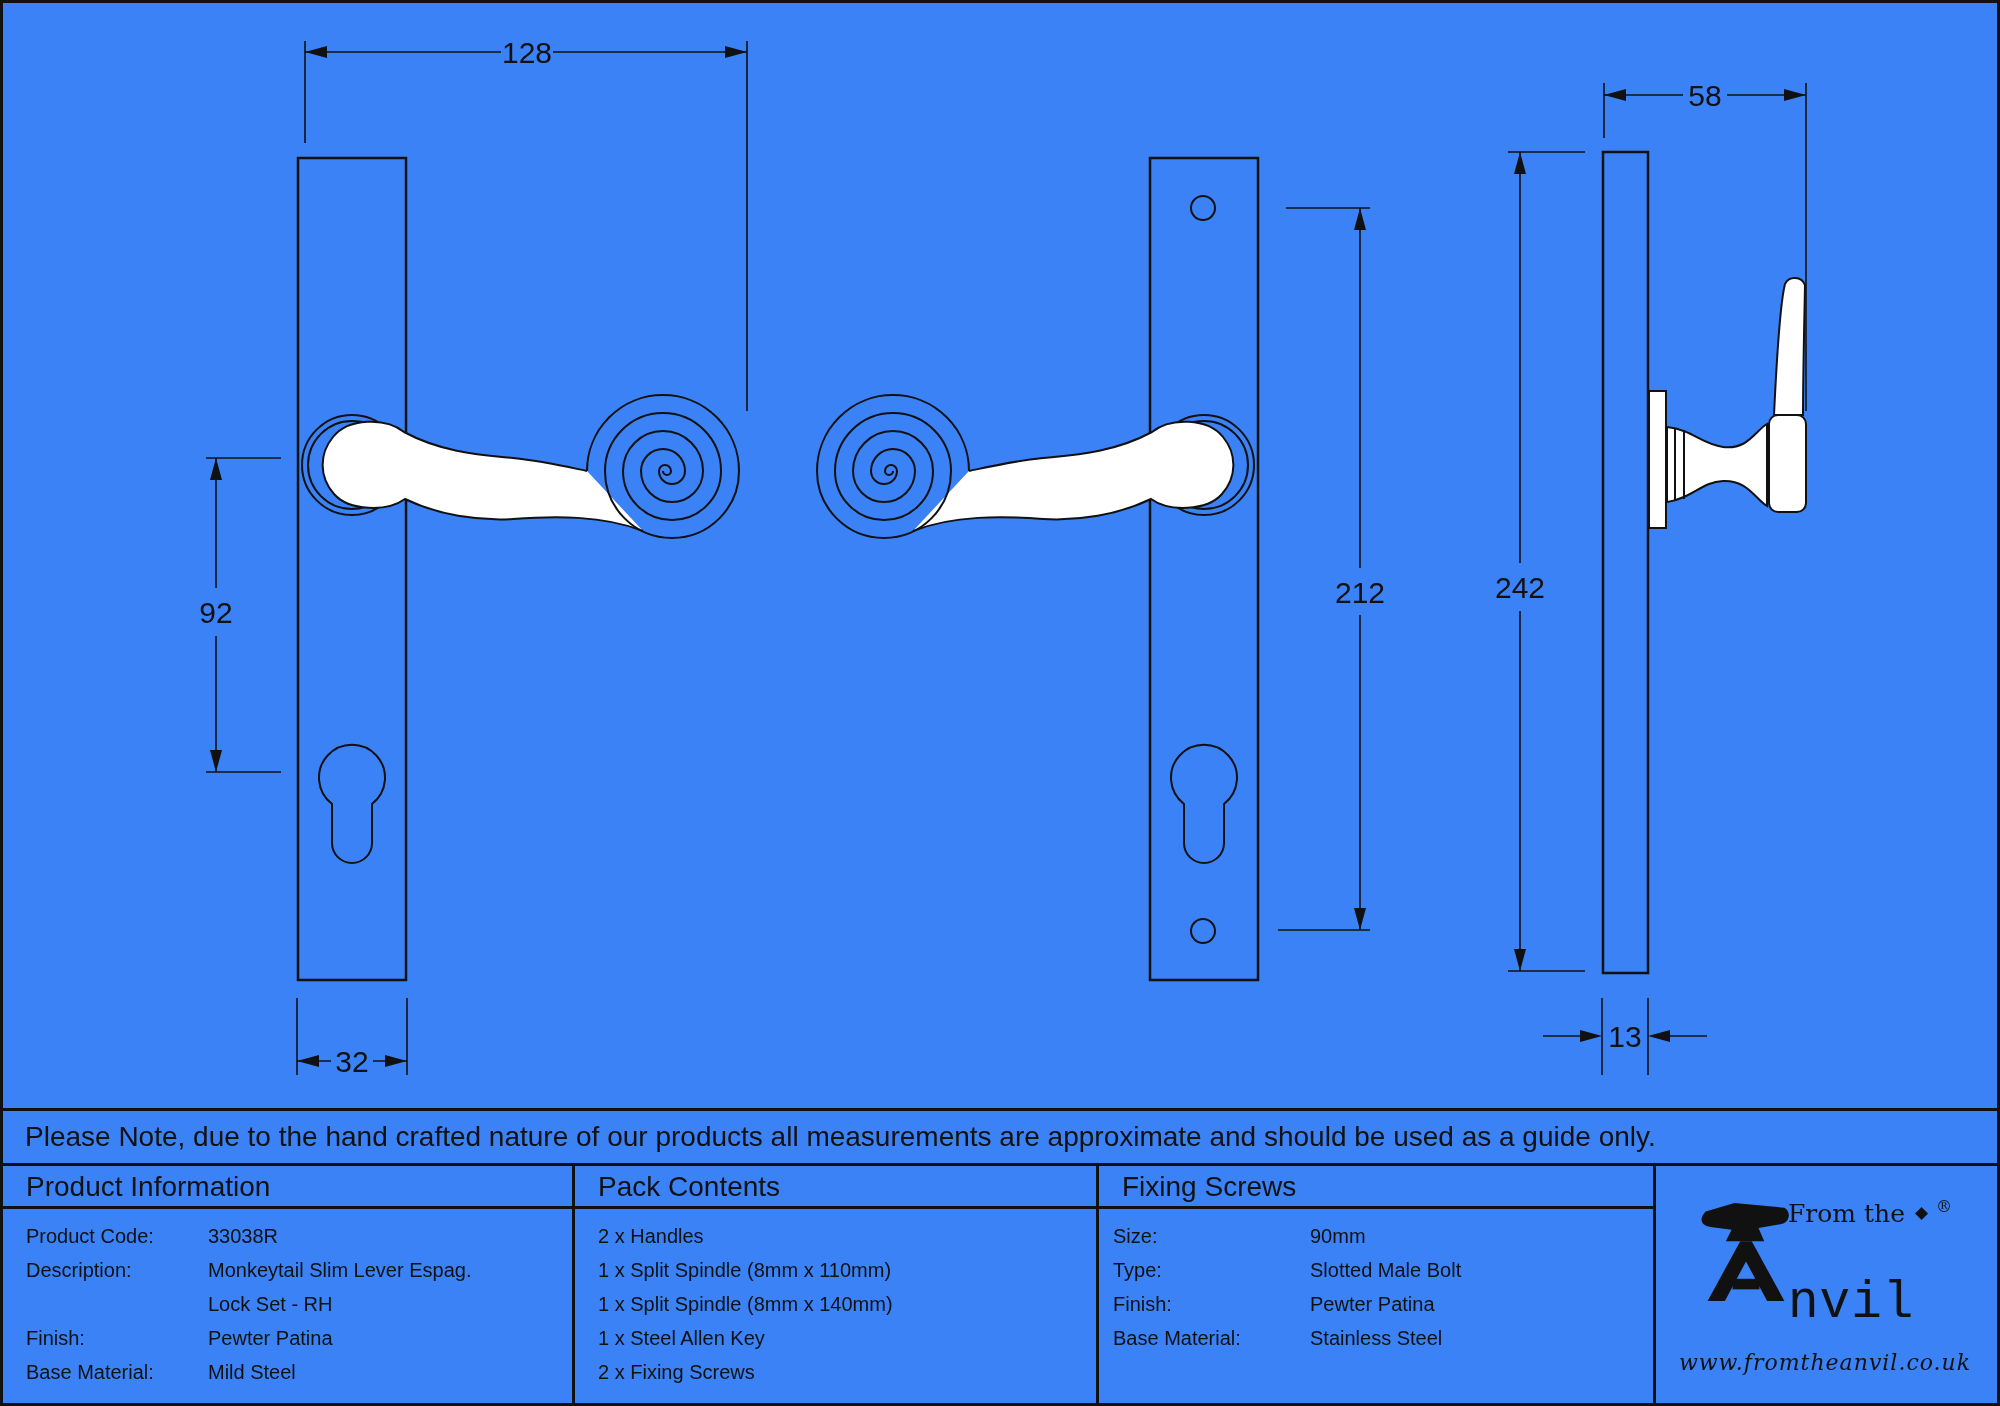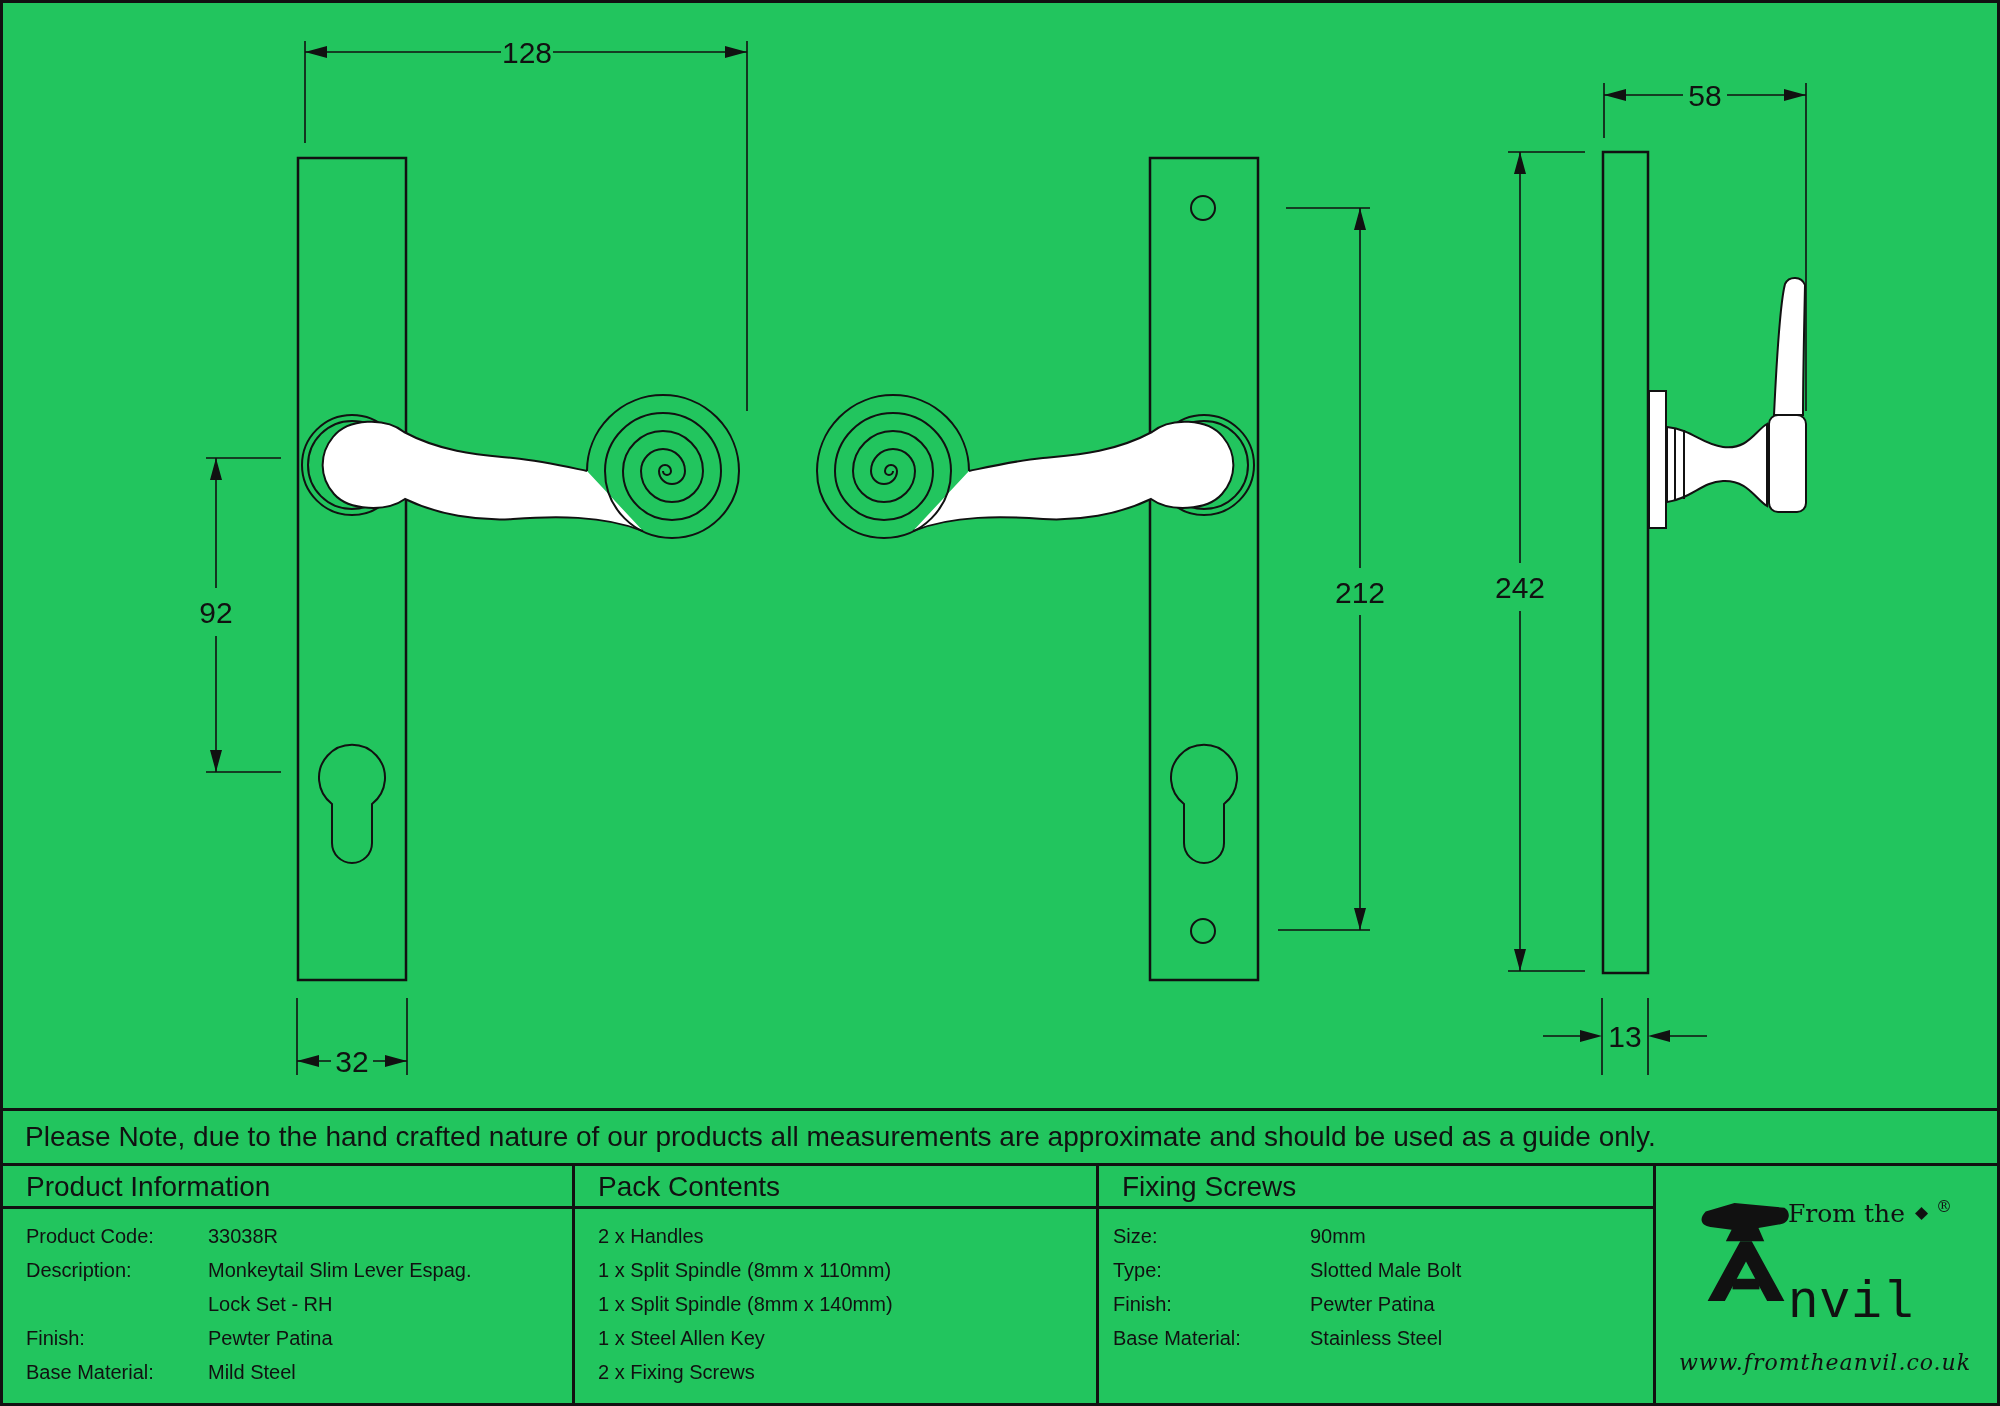--- a/index.html
+++ b/index.html
@@ -1,17 +1,17 @@
 <!DOCTYPE html>
 <html><head>
 <meta charset="utf-8">
 <style>
   html,body{margin:0;padding:0;background:#888;}
   .page{
-    position:relative; width:2000px; height:1406px; background:#22c55e;
+    position:relative; width:2000px; height:1406px; background:#3b82f6;
     box-sizing:border-box; border:3px solid #111; overflow:hidden;
     font-family:"Liberation Sans", sans-serif; color:#111;
   }
   svg text{font-family:"Liberation Sans", sans-serif;}
   .dim-label{font-size:30px; fill:#111;}
   .note-bar{
     position:absolute; left:0; top:1105px; width:1994px; height:55px;
     border-top:3px solid #111; display:flex; align-items:center;
     font-size:28px; padding-left:22px; box-sizing:border-box;
   }

